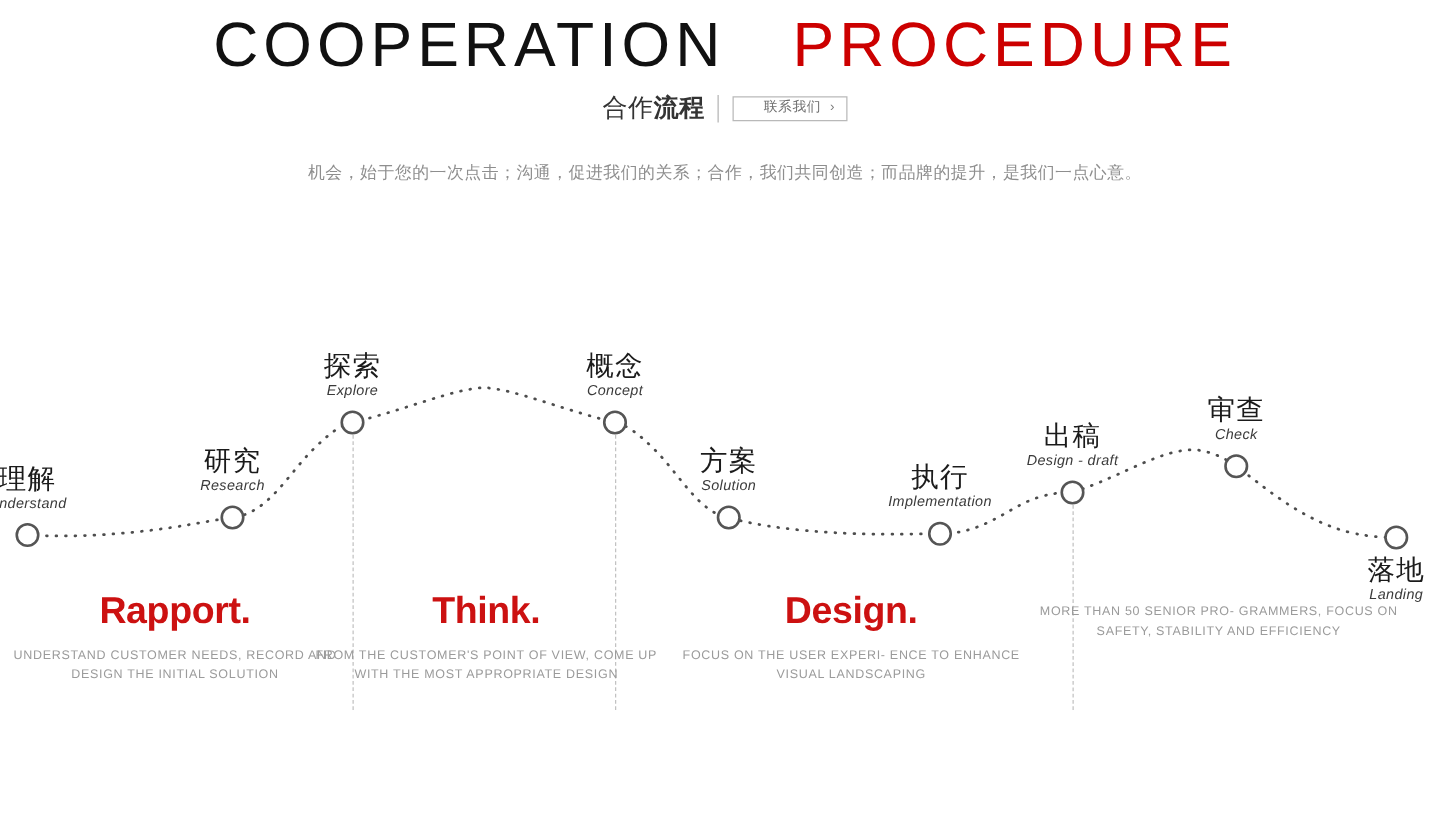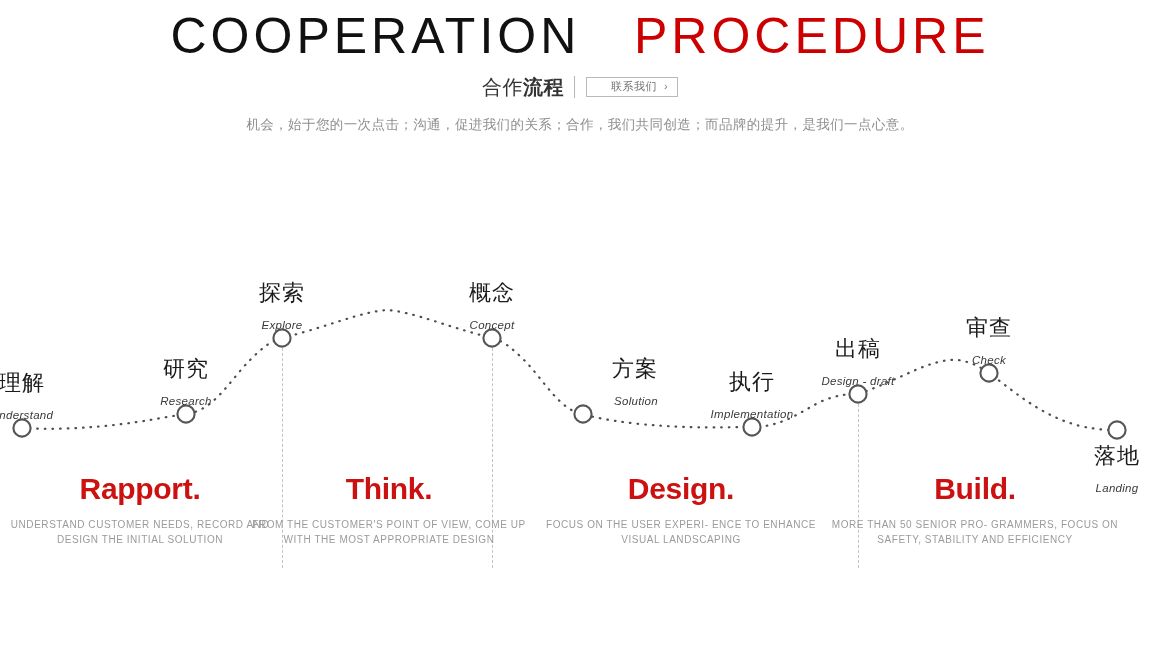--- a/index.html
+++ b/index.html
@@ -69,27 +69,26 @@
     font-size: 11px;
     color: #6e6e6e;
     letter-spacing: 0.5px;
     font-family: "Liberation Sans", "DejaVu Sans", sans-serif;
     line-height: 1;
     cursor: pointer;
   }
   .contact-btn .chev { font-size: 11px; color: #7d7d7d; }
 
   .lead-text {
-    margin: 0;
+    margin: 12px;
     padding-top: 16px;
     font-size: 13.5px;
     color: #8e8e8e;
     letter-spacing: 0.4px;
     line-height: 1.5;
-    font-family: Liberation Mono, monospace;
   }
 
   
   .journey {
     position: absolute;
     left: 0;
     top: 240px;
     width: 1160px;
     height: 250px;
   }
@@ -115,21 +114,21 @@
     color: #1b1b1b;
     letter-spacing: 1px;
     display: block;
   }
   .node-label .en {
     font-size: 11.5px;
     font-style: italic;
     color: #3a3a3a;
     letter-spacing: 0.3px;
     display: block;
-    margin-top: 13px;
+    margin-top: 1px;
   }
 
   
   .phases {
     position: absolute;
     left: 0;
     top: 472px;
     width: 988px;
     height: 115px;
   }
@@ -227,21 +226,21 @@
         <span class="en">Research</span>
       </div>
       <div class="node-label" style="left: 282px; top: 41px;">
         <span class="cn">探索</span>
         <span class="en">Explore</span>
       </div>
       <div class="node-label" style="left: 492px; top: 41px;">
         <span class="cn">概念</span>
         <span class="en">Concept</span>
       </div>
-      <div class="node-label" style="left: 583px; top: 117px; text-align: right;">
+      <div class="node-label" style="left: 583px; top: 117px;">
         <span class="cn">方案</span>
         <span class="en">Solution</span>
       </div>
       <div class="node-label" style="left: 752px; top: 130px;">
         <span class="cn">执行</span>
         <span class="en">Implementation</span>
       </div>
       <div class="node-label" style="left: 858px; top: 97px;">
         <span class="cn">出稿</span>
         <span class="en">Design - draft</span>
@@ -270,16 +269,15 @@
     </div>
     <div class="phase" style="left: 389px; top: 0px;">
       <h2 class="phase-title">Think.</h2>
       <p class="phase-desc">FROM THE CUSTOMER'S POINT OF VIEW, COME UP WITH THE MOST APPROPRIATE DESIGN</p>
     </div>
     <div class="phase" style="left: 681px; top: 0px;">
       <h2 class="phase-title">Design.</h2>
       <p class="phase-desc">FOCUS ON THE USER EXPERI- ENCE TO ENHANCE VISUAL LANDSCAPING</p>
     </div>
     <div class="phase" style="left: 975px; top: 0px;">
-      <h2 class="phase-title">Build.</h2>
       <p class="phase-desc">MORE THAN 50 SENIOR PRO- GRAMMERS, FOCUS ON SAFETY, STABILITY AND EFFICIENCY</p>
     </div>
   </div>
 
 </body></html>

